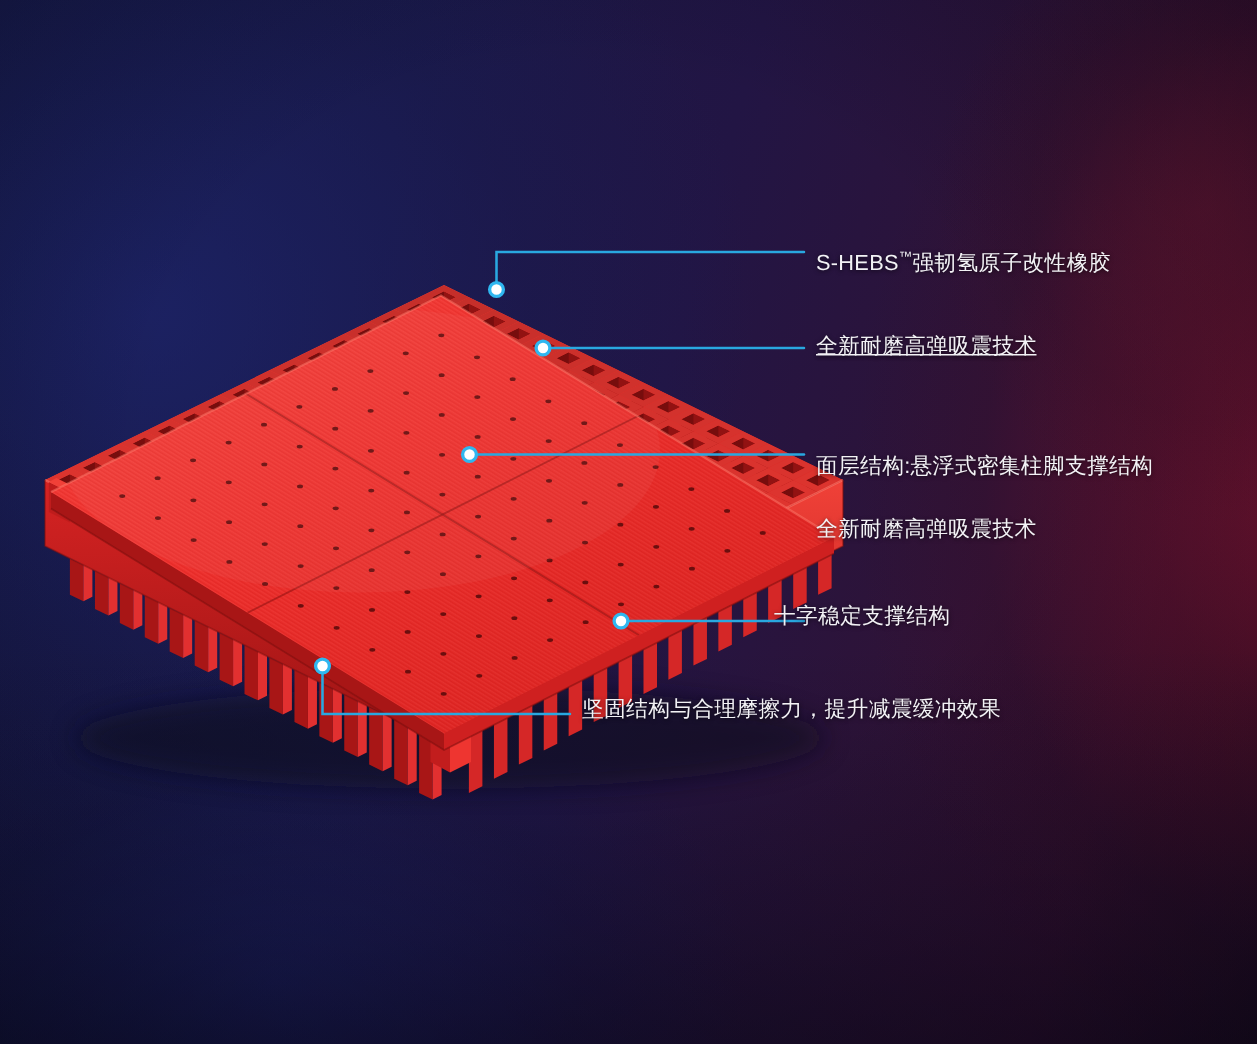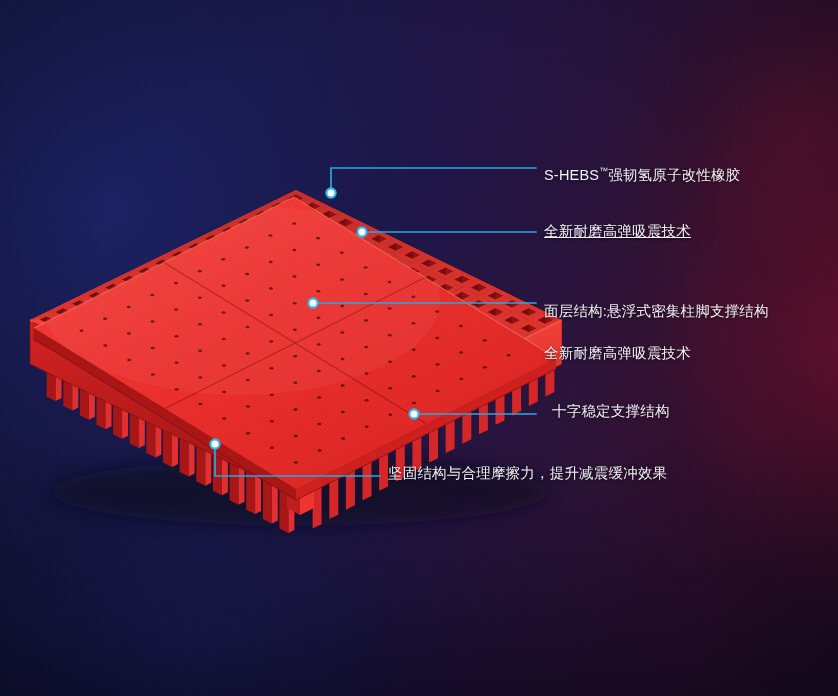--- a/index.html
+++ b/index.html
@@ -51,21 +51,21 @@
     font-size:14.5px;
     line-height:21px;
     letter-spacing:.2px;
     white-space:pre-line;
     text-shadow:0 1px 3px rgba(0,0,0,.65);
   }
   .callout-text sup{ font-size:9px; vertical-align:super; letter-spacing:0; }
   #ct1{ left:544px; top:161px; }
   #ct2{ left:544px; top:221px;text-decoration:underline; }
   #ct3{ left:544px; top:280px; width:290px; }
-  #ct4{ left:552px; top:401px; }
+  #ct4{ left:516px; top:401px; }
   #ct5{ left:388px; top:463px; }
 
   
   .headline{ position:absolute; left:0; top:519px; width:838px; height:130px; }
 </style>
 </head>
 <body>
 
 <div id="stage">
 

